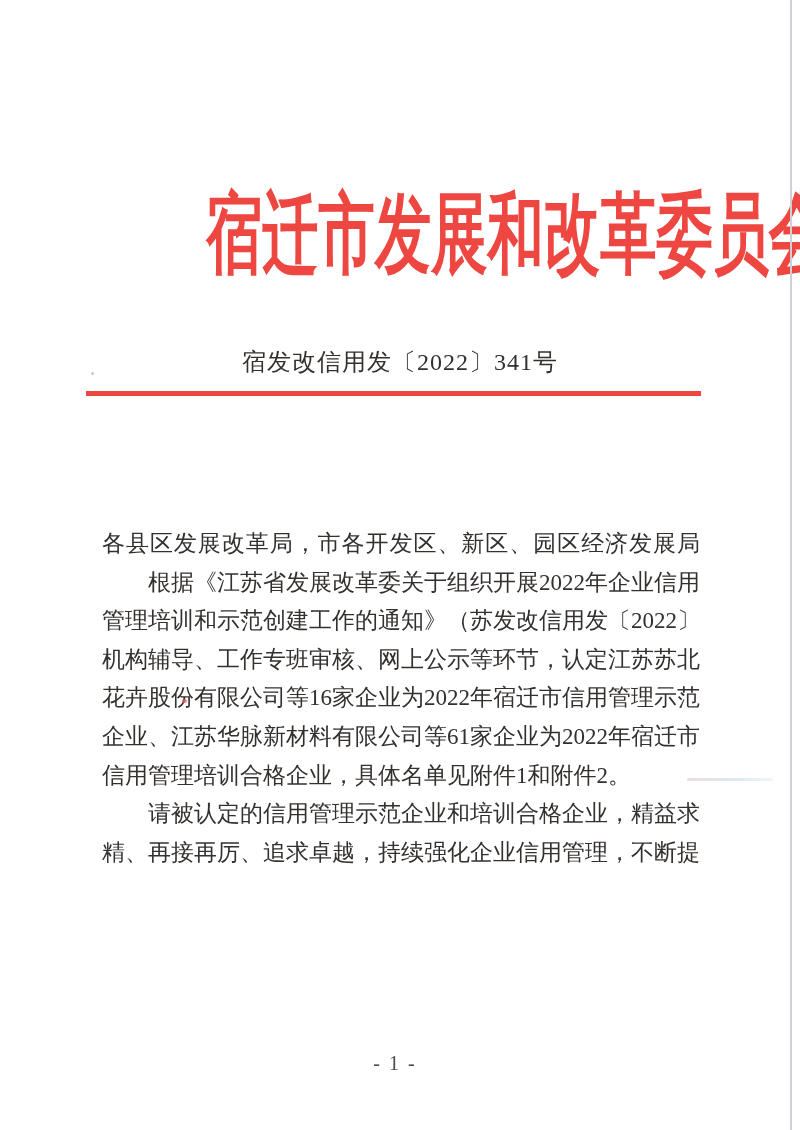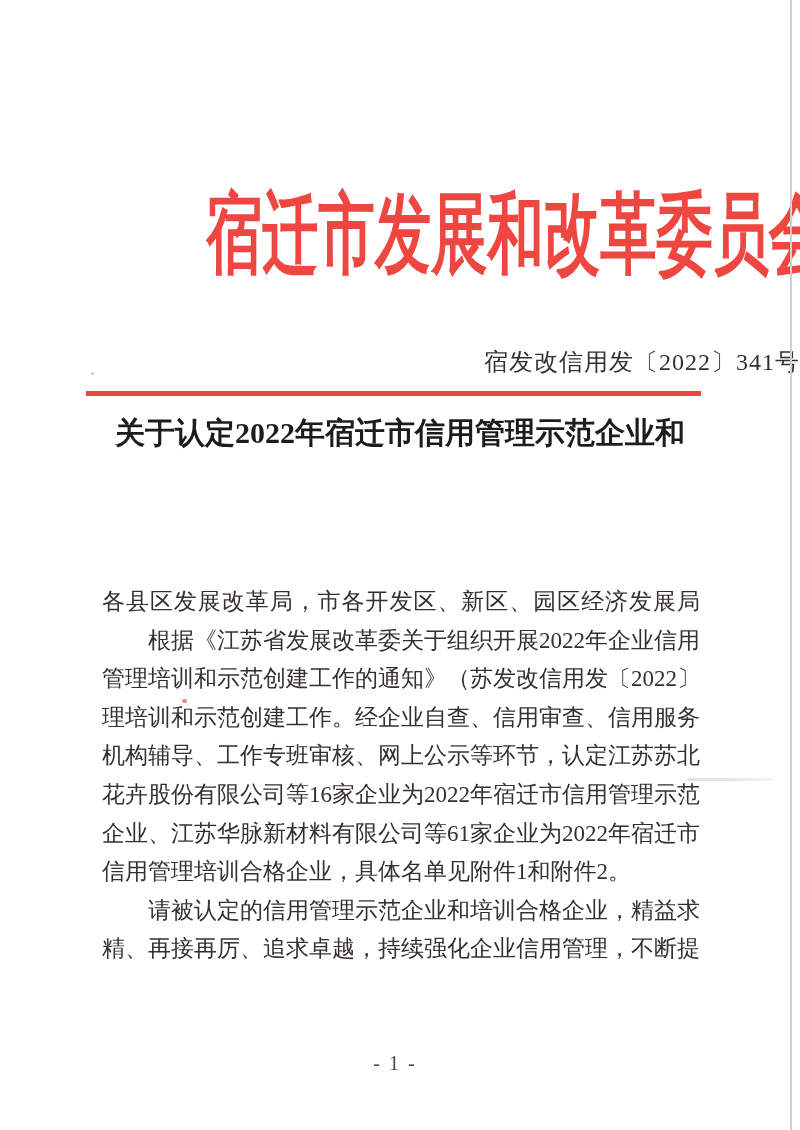--- a/index.html
+++ b/index.html
@@ -27,42 +27,42 @@
     line-height:1;
     white-space:nowrap;
     color:var(--accent-red,#ee4742);
     transform:scaleX(0.64);
     transform-origin:center center;
     letter-spacing:0px;
   }
   
   .doc-number{
     position:absolute;top:348px;left:0;width:800px;
-    text-align:right;
+    text-align:center;
     font-size:24px;line-height:28px;
     color:var(--text-black,#33302e);
     letter-spacing:1px;
   }
   
   .red-divider{
     position:absolute;top:391px;left:86px;width:615px;height:5px;
     background:var(--divider-red,#ed4640);
   }
   
   .doc-title{
     position:absolute;top:414px;left:0;width:800px;margin:0;
     text-align:center;
     font-size:30px;line-height:37px;font-weight:700;
     color:#1e1c1b;
     letter-spacing:0px;
   }
   .doc-title .t-line{display:block;}
   
   .body-text{
-    position:absolute;top:583px;left:102px;width:598px;
+    position:absolute;top:525px;left:102px;width:598px;
     font-size:23px;
     color:var(--text-black,#33302e);
   }
   .line{
     height:38.6px;line-height:38.6px;
     white-space:nowrap;
   }
   .line.just{
     white-space:normal;
     text-align:justify;
@@ -105,28 +105,26 @@
 
   <div class="org-title-wrap">
     <span class="org-title">宿迁市发展和改革委员会文件</span>
   </div>
 
   <div class="doc-number">宿发改信用发〔2022〕341号</div>
 
   <div class="red-divider"></div>
 
   <h1 class="doc-title">
-    <span class="t-line">关于认定2022年宿迁市信用管理示范企业和</span>
   </h1>
 
   <div class="body-text">
     <div class="line just">各县区发展改革局，市各开发区、新区、园区经济发展局</div>
     <div class="line just ind">根据《江苏省发展改革委关于组织开展2022年企业信用</div>
     <div class="line just">管理培训和示范创建工作的通知》（苏发改信用发〔2022〕</div>
-    <div class="line just">理培训和示范创建工作。经企业自查、信用审查、信用服务</div>
     <div class="line just">机构辅导、工作专班审核、网上公示等环节，认定江苏苏北</div>
     <div class="line just">花卉股份有限公司等16家企业为2022年宿迁市信用管理示范</div>
     <div class="line just">企业、江苏华脉新材料有限公司等61家企业为2022年宿迁市</div>
     <div class="line">信用管理培训合格企业，具体名单见附件1和附件2。</div>
     <div class="line just ind">请被认定的信用管理示范企业和培训合格企业，精益求</div>
     <div class="line just">精、再接再厉、追求卓越，持续强化企业信用管理，不断提</div>
   </div>
 
   <div class="footer">- 1 -</div>
 

